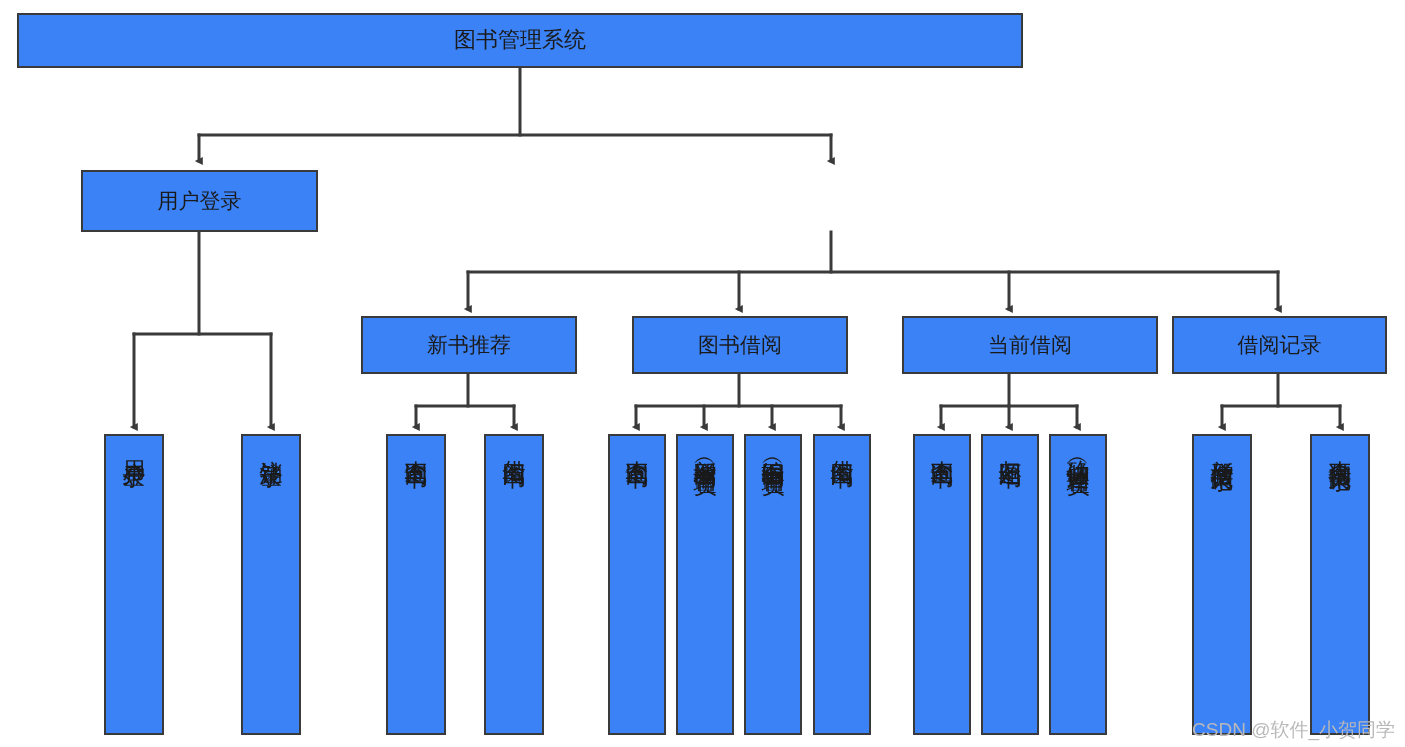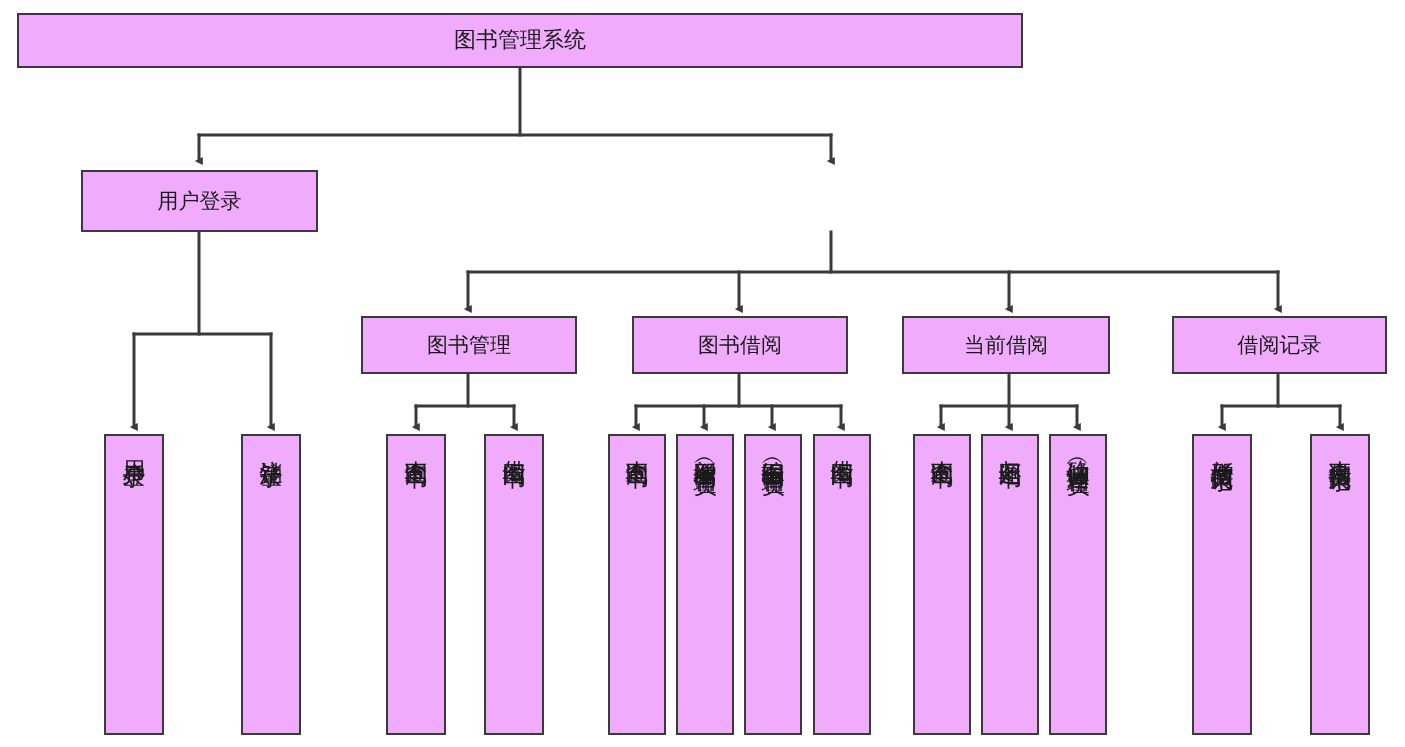--- a/index.html
+++ b/index.html
@@ -8,21 +8,21 @@
     background:#ffffff;
     font-family:"Liberation Sans","DejaVu Sans",sans-serif;
     overflow:hidden;
     position:relative;
   }
   #canvas{position:absolute;left:0;top:0;width:1405px;height:747px;}
   svg.links{position:absolute;left:0;top:0;width:1405px;height:747px;pointer-events:none;}
 
   .node{
     position:absolute;
-    background:#f0abfc;
+    background:#3b82f6;
     border:2px solid #3a3a3a;
     box-sizing:border-box;
     display:flex;
     align-items:center;
     justify-content:center;
     color:#1a1a1a;
     z-index:2;
   }
   .node .lbl{
     display:block;
@@ -114,26 +114,26 @@
 
   <div class="node h root" style="left:17px;top:13px;width:1006px;height:55px;">
     <span class="lbl">图书管理系统</span>
   </div>
 
   <div class="node h" style="left:81px;top:170px;width:237px;height:62px;">
     <span class="lbl">用户登录</span>
   </div>
 
   <div class="node h" style="left:361px;top:316px;width:216px;height:58px;">
-    <span class="lbl">图书管理</span>
+    <span class="lbl">新书推荐</span>
   </div>
   <div class="node h" style="left:632px;top:316px;width:216px;height:58px;align-items:center;">
     <span class="lbl">图书借阅</span>
   </div>
-  <div class="node h" style="left:902px;top:316px;width:208px;height:58px;">
+  <div class="node h" style="left:902px;top:316px;width:256px;height:58px;">
     <span class="lbl">当前借阅</span>
   </div>
   <div class="node h" style="left:1172px;top:316px;width:215px;height:58px;">
     <span class="lbl">借阅记录</span>
   </div>
 
   <div class="node v" style="left:104px;top:434px;width:60px;height:301px;">
     <span class="lbl">用户登录</span>
   </div>
   <div class="node v" style="left:241px;top:434px;width:60px;height:301px;">
@@ -170,14 +170,15 @@
     <span class="lbl">确认归还（管理员）</span>
   </div>
 
   <div class="node v" style="left:1192px;top:434px;width:60px;height:301px;">
     <span class="lbl">新增借阅记录</span>
   </div>
   <div class="node v" style="left:1310px;top:434px;width:60px;height:301px;">
     <span class="lbl">查询借阅记录</span>
   </div>
 
+  <div class="watermark">CSDN @软件_小贺同学</div>
 
 </div>
 
 </body></html>

